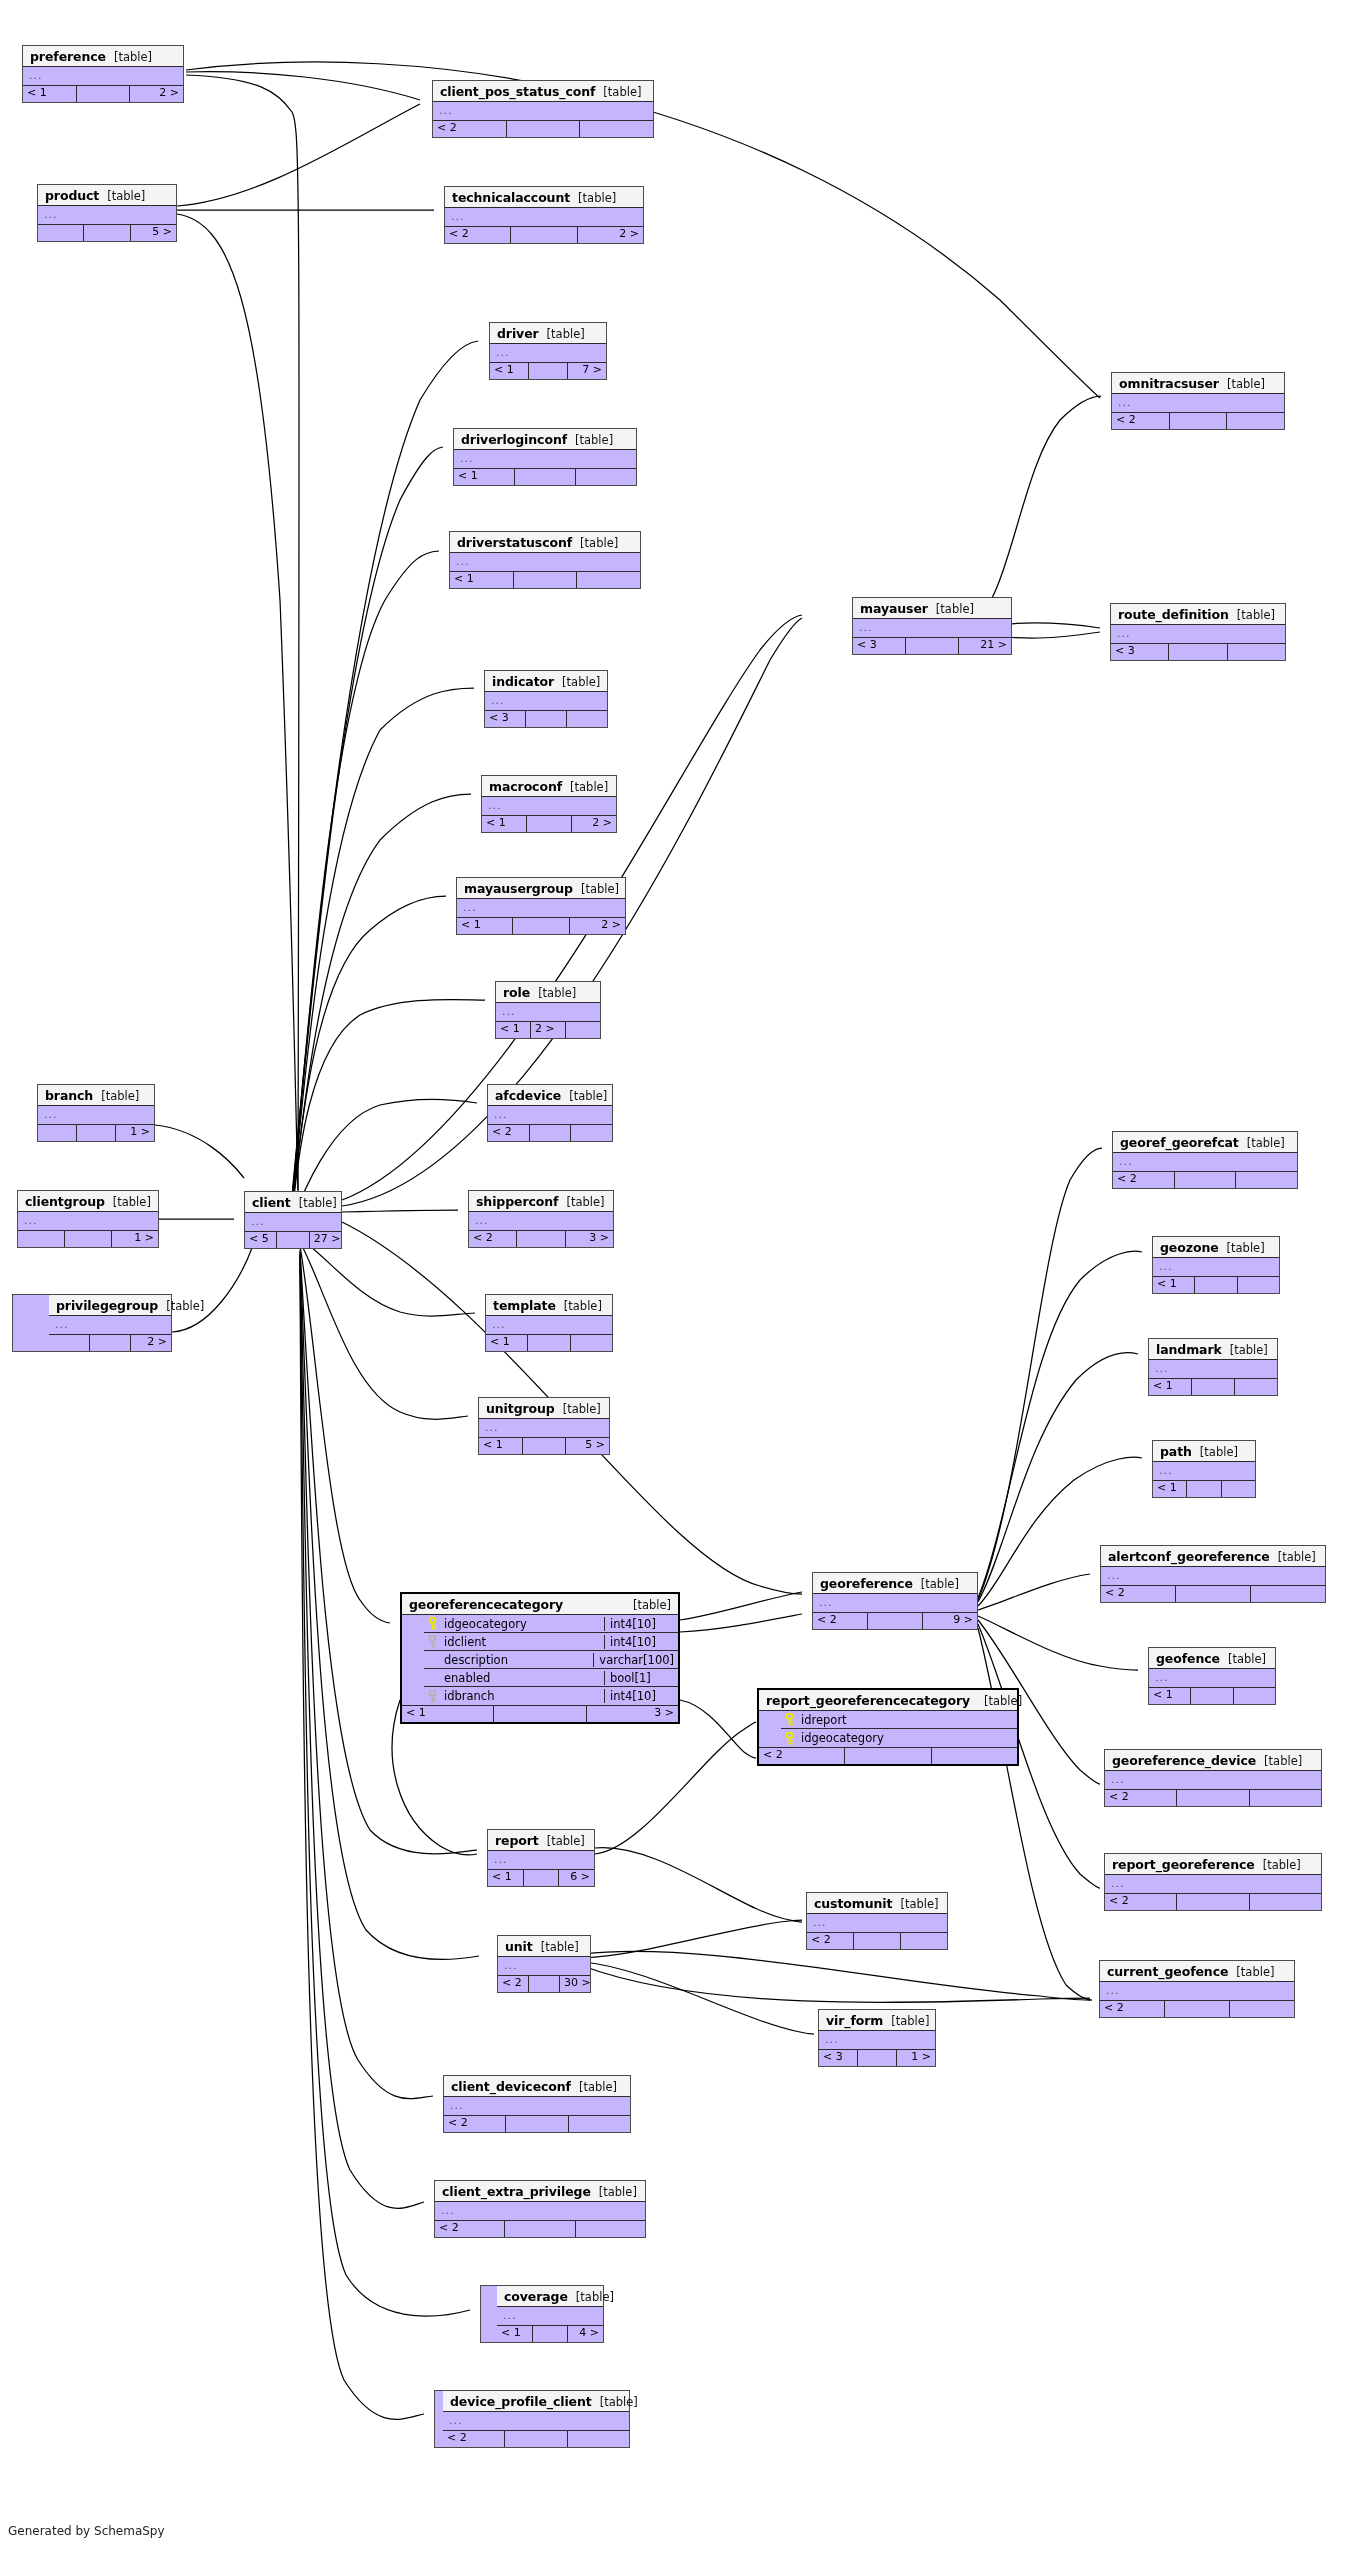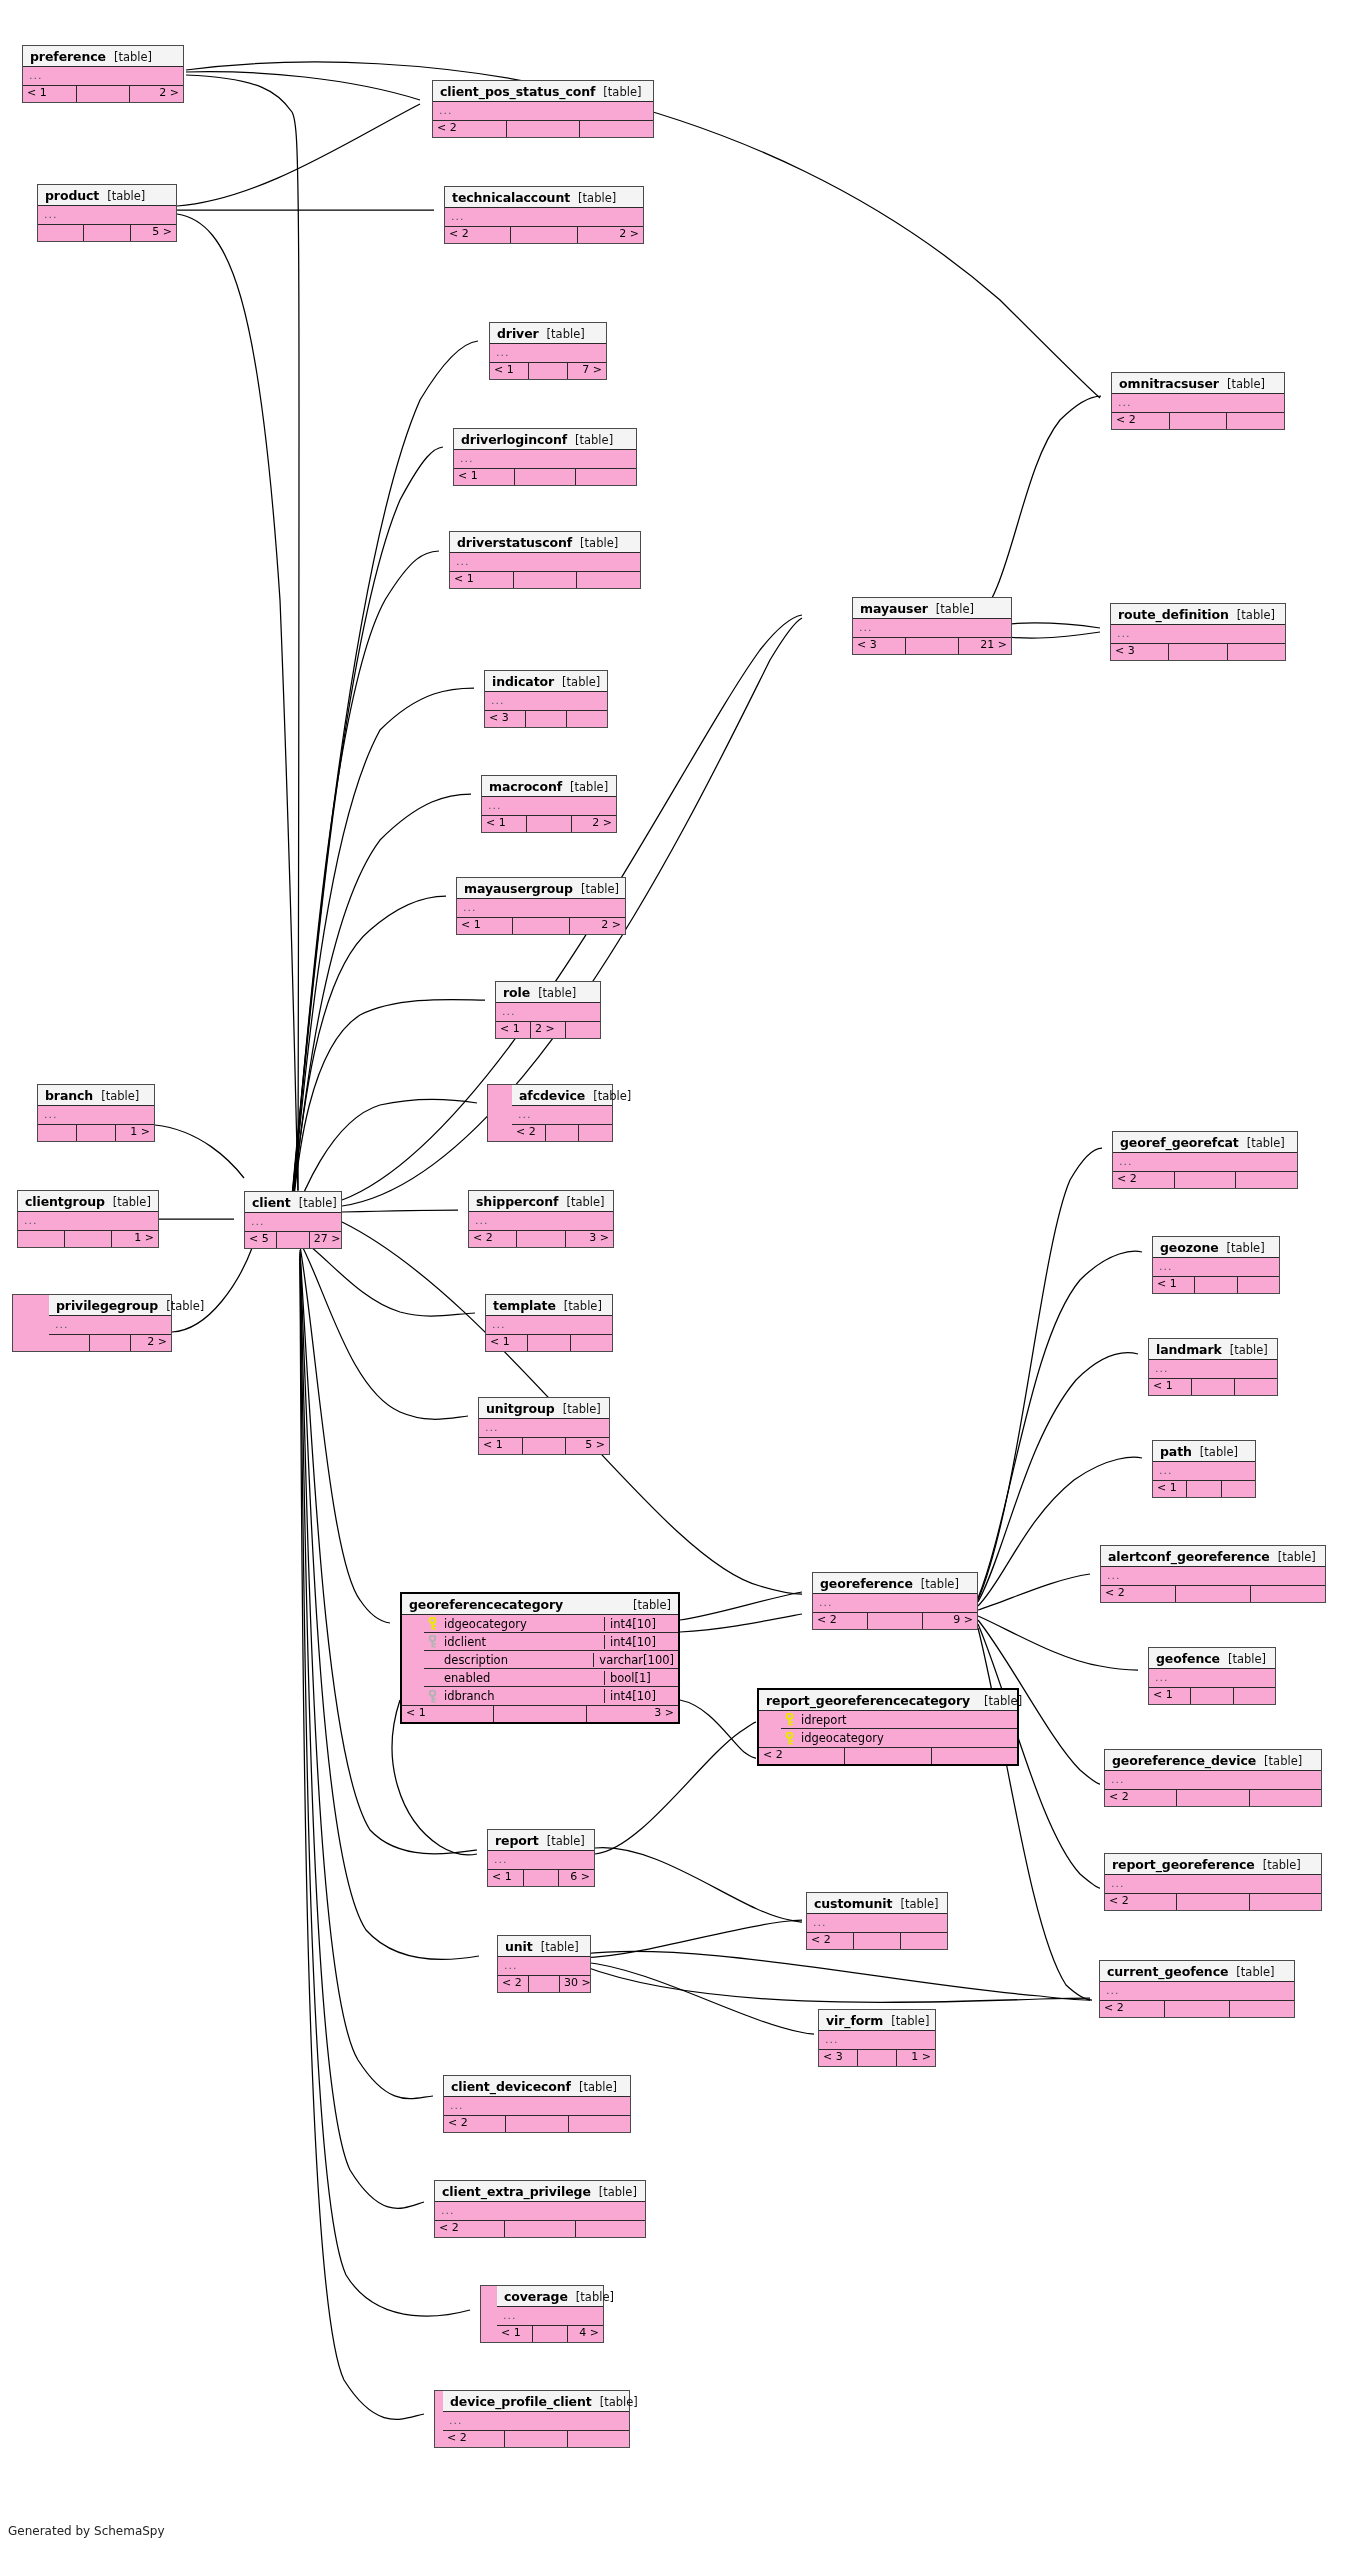--- a/index.html
+++ b/index.html
@@ -21,21 +21,21 @@
     position: absolute;
     left: 0;
     top: 0;
     width: 1345px;
     height: 2559px;
     pointer-events: none;
   }
   .tbl {
     position: absolute;
     border: 1.6px solid #4a4a4a;
-    background: #f9a8d4;
+    background: #c4b5fd;
     box-sizing: border-box;
     font-size: 12.5px;
     color: #000;
     z-index: 5;
   }
   .tbl.thick {
     border: 2.6px solid #000000;
   }
   .tbl-head {
     background: #f4f4f4;
@@ -398,21 +398,21 @@
         </div>
         <div class="tbl-body">
           <div class="ell">...</div>
         </div>
         <div class="tbl-foot">
           <div class="foot-cell foot-l"></div>
           <div class="foot-cell foot-l"></div>
           <div class="foot-cell foot-r">1 &gt;</div>
         </div>
       </div>
-      <div class="tbl" style="left: 487px; top: 1084px; width: 126px; padding-left: 24px;">
+      <div class="tbl" style="left: 487px; top: 1084px; width: 126px;">
         <div class="tbl-head">
           <span class="tbl-name">afcdevice</span>
           <span class="tbl-tag">[table]</span>
         </div>
         <div class="tbl-body">
           <div class="ell">...</div>
         </div>
         <div class="tbl-foot">
           <div class="foot-cell foot-l">&lt; 2</div>
           <div class="foot-cell foot-l"></div>

